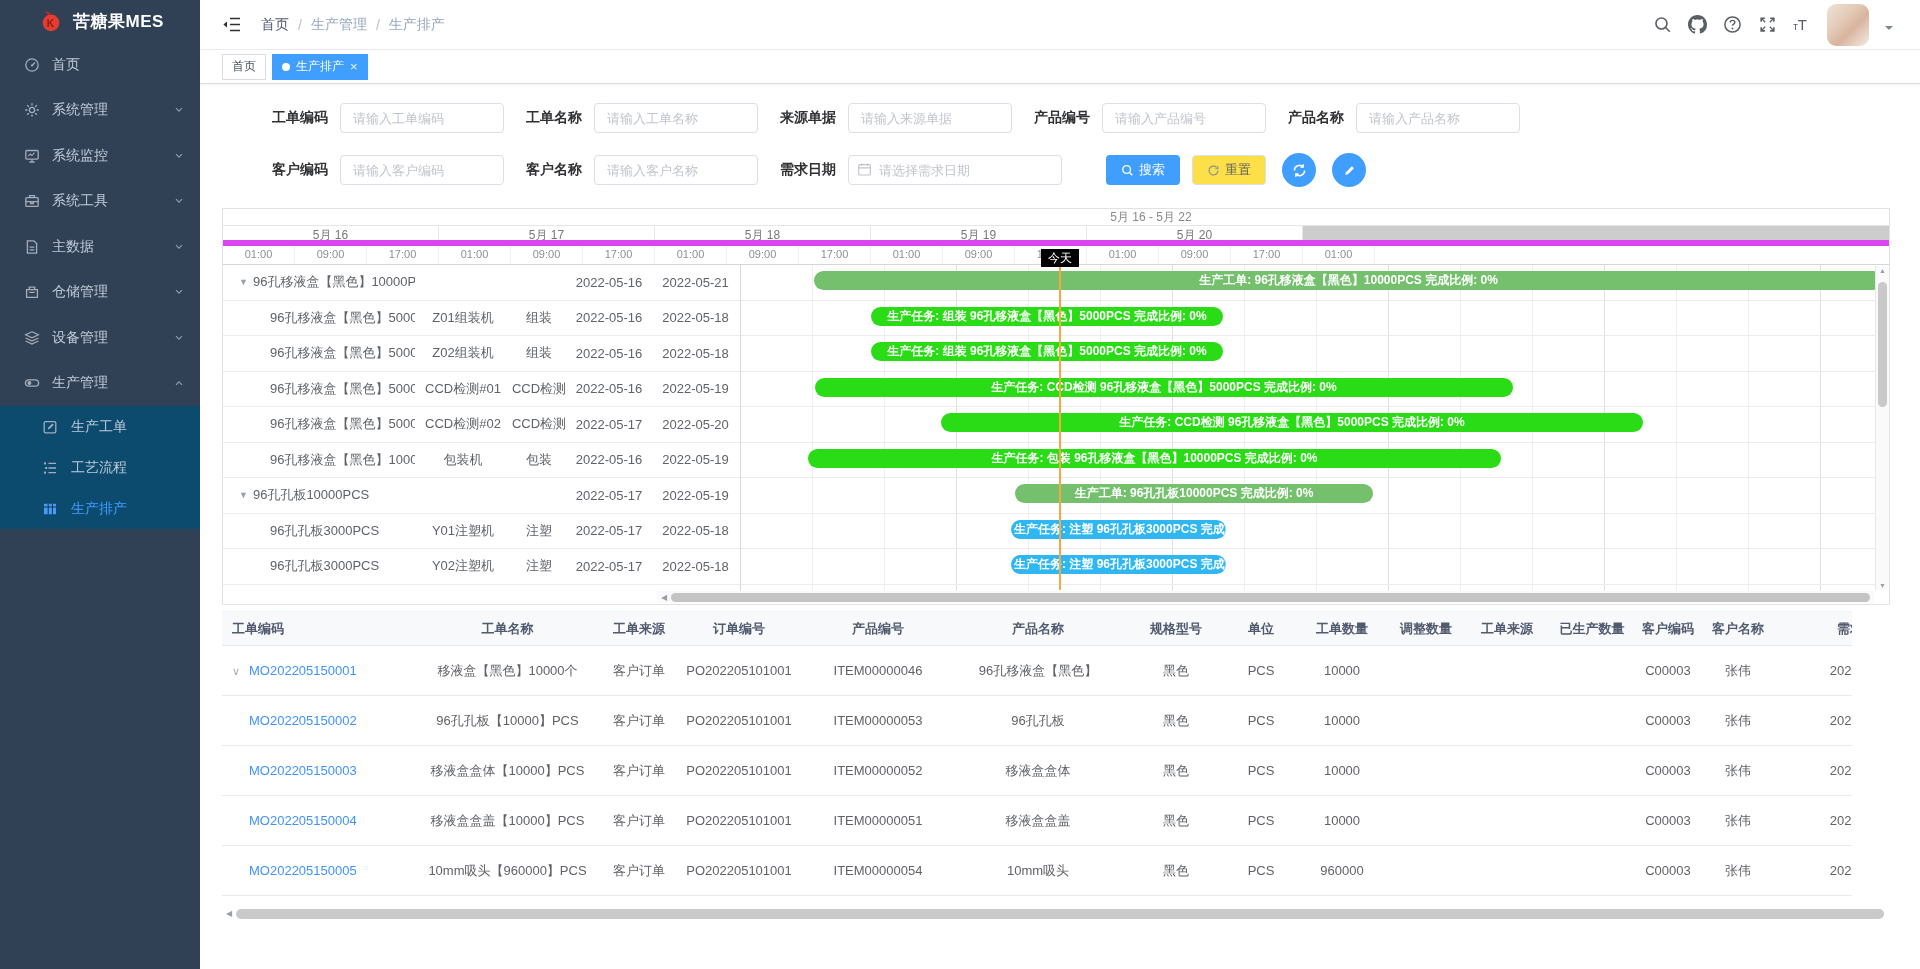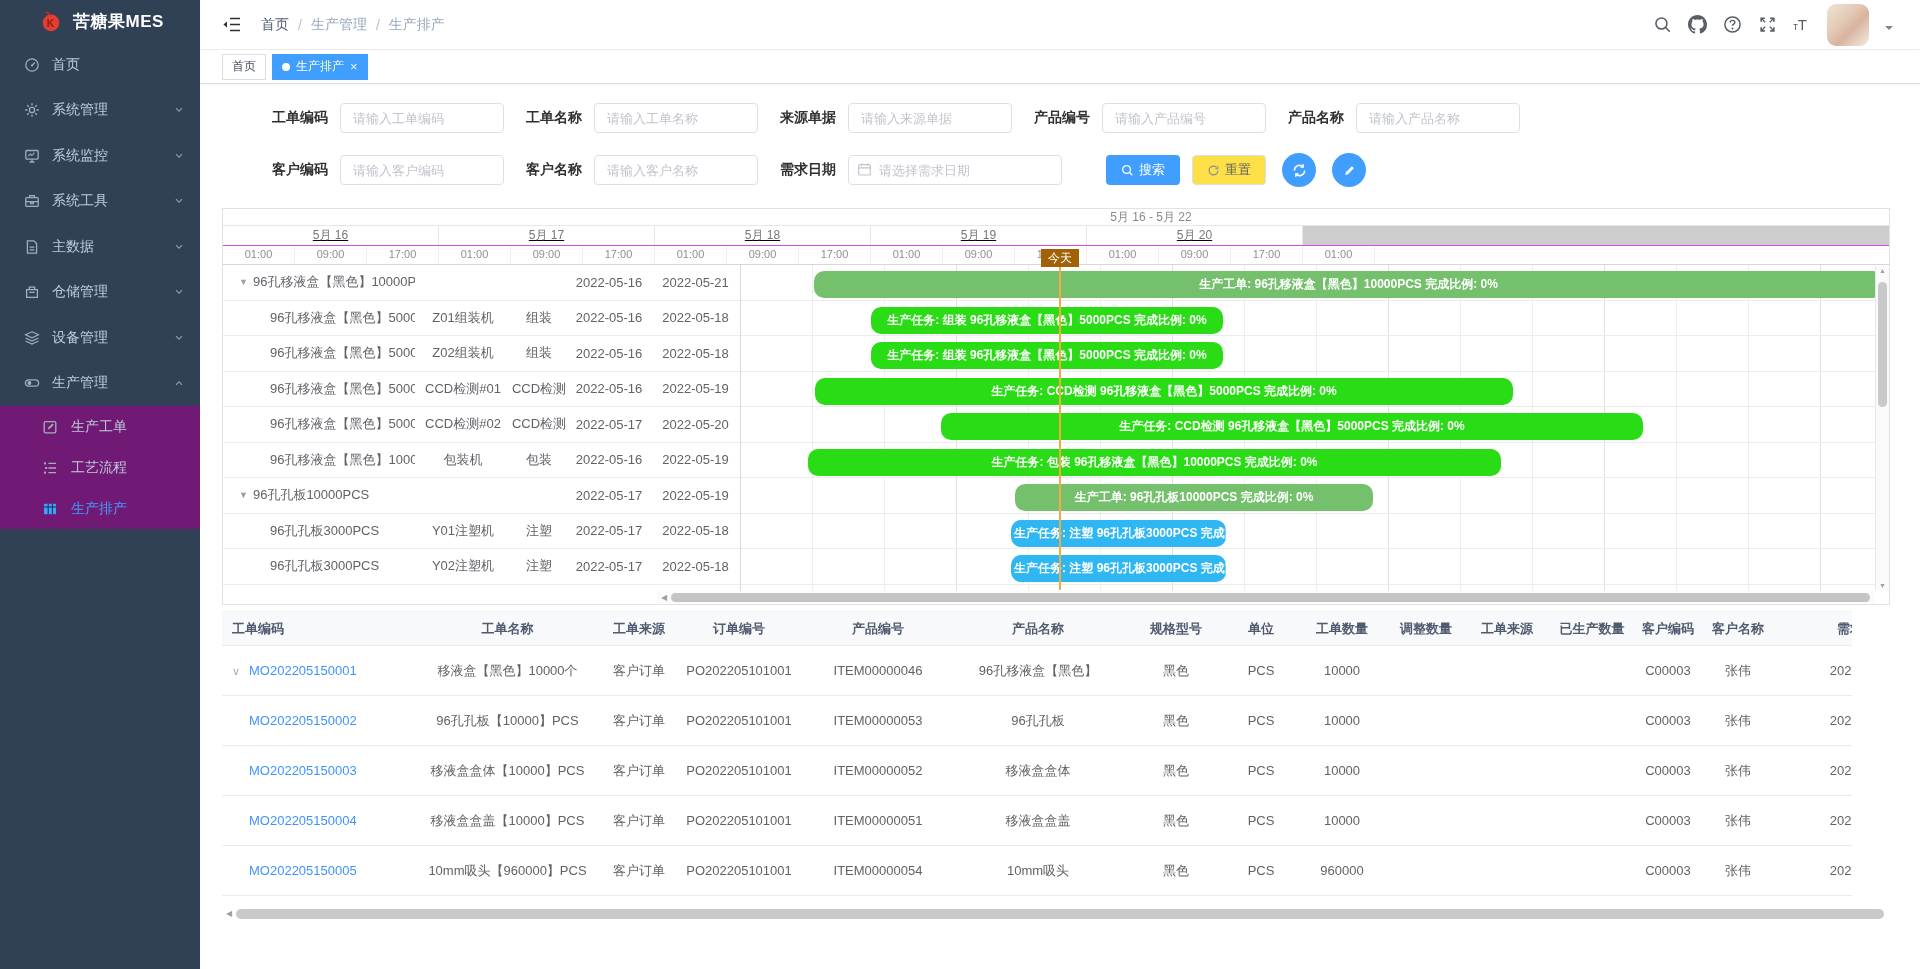--- a/index.html
+++ b/index.html
@@ -8,21 +8,21 @@
 
   
   .sidebar{width:200px;flex:none;background:#304156;height:100%;overflow:hidden;}
   .logo{height:42px;display:flex;align-items:center;padding-left:38px;gap:9px;}
   .logo-text{color:#fff;font-size:17px;font-weight:700;letter-spacing:.5px;}
   .menu-item{height:45.5px;display:flex;align-items:center;padding:0 16px 0 24px;color:#bfcbd9;font-size:14px;cursor:pointer;box-sizing:border-box;}
   .mi-icon{width:16px;height:16px;margin-right:12px;flex:none;color:#a3adbc;display:inline-flex;}
   .mi-icon svg{width:16px;height:16px;}
   .mi-label{flex:1;white-space:nowrap;}
   .chev{color:#8e9bac;width:10px;height:10px;flex:none;}
-  .submenu{background:#701a75;}
+  .submenu{background:#0c4a6e;}
   .submenu .menu-item{height:41px;padding-left:42px;}
   .submenu .mi-icon{margin-right:13px;}
   .menu-item.active{color:#409eff;}
   .menu-item.active .mi-icon{color:#409eff;}
 
   
   .main{flex:1;min-width:0;display:flex;flex-direction:column;background:#fff;}
 
   .topbar{height:50px;flex:none;display:flex;align-items:center;padding:0 27px 0 22px;border-bottom:1px solid #ececec;box-sizing:border-box;}
   .hamburger{color:#303133;display:inline-flex;cursor:pointer;}
@@ -68,21 +68,21 @@
   .gantt{margin:2px 0 0 22px;width:1668px;height:397px;border:1px solid #e2e2e2;position:relative;box-sizing:border-box;flex:none;background:#fff;}
   .g-head{height:56px;display:flex;border-bottom:1px solid #d6d6d6;box-sizing:border-box;}
   .g-cols{width:518px;flex:none;display:flex;align-items:center;border-right:1px solid #d9d9d9;color:#9b9b9b;font-size:13px;box-sizing:border-box;}
   .gw-name{width:192px;text-align:center;}
   .gw-st{width:96px;text-align:center;}
   .gw-pr{width:56px;text-align:center;}
   .gw-d1{width:84px;text-align:center;}
   .gw-d2{width:89px;text-align:center;}
   .g-th{flex:1;min-width:0;overflow:hidden;}
   .g-range{height:17px;line-height:16px;text-align:center;color:#8a8a8a;font-size:12px;border-bottom:1px solid #e6e6e6;padding-left:190px;box-sizing:border-box;}
-  .g-days{height:20px;display:flex;border-bottom:1px solid #d946ef;box-sizing:border-box;overflow:hidden;text-decoration:underline;}
+  .g-days{height:20px;display:flex;border-bottom:6px solid #d946ef;box-sizing:border-box;overflow:hidden;}
   .dcell{width:216px;flex:none;text-align:center;font-size:12px;color:#777;line-height:19px;border-right:1px solid #e6e6e6;box-sizing:border-box;}
   .dcell-gray{flex:1;background:#cdcdcd;}
   .g-hours{height:18px;display:flex;overflow:hidden;}
   .hcell{width:72px;flex:none;text-align:center;font-size:11px;color:#8f8f8f;line-height:17px;border-right:1px solid #efefef;box-sizing:border-box;}
 
   .g-body{display:flex;height:328px;overflow:hidden;position:relative;}
   .g-left{width:518px;flex:none;border-right:1px solid #d9d9d9;box-sizing:border-box;background:#fff;}
   .grow{height:35.5px;display:flex;align-items:center;border-bottom:1px solid #ececec;box-sizing:border-box;color:#5f6368;font-size:13px;cursor:pointer;}
   .gc{white-space:nowrap;overflow:hidden;box-sizing:border-box;}
   .gc.name{width:192px;}
@@ -92,28 +92,28 @@
   .gc.st{width:96px;text-align:center;}
   .gc.pr{width:56px;text-align:center;}
   .gc.d1{width:84px;text-align:center;}
   .gc.d2{width:89px;text-align:center;}
 
   .g-chart{flex:1;min-width:0;position:relative;overflow:hidden;
     background:
       repeating-linear-gradient(to right, transparent 0 215px, #e0e0e0 215px 216px),
       repeating-linear-gradient(to right, transparent 0 71px, #efefef 71px 72px);}
   .crow{height:35.5px;border-bottom:1px solid #ececec;box-sizing:border-box;position:relative;}
-  .bar{position:absolute;top:6px;height:27px;border-radius:10px;color:#fff;font-size:12px;font-weight:700;display:flex;align-items:center;justify-content:center;overflow:hidden;white-space:nowrap;z-index:2;cursor:pointer;}
+  .bar{position:absolute;top:6px;height:19px;border-radius:10px;color:#fff;font-size:12px;font-weight:700;display:flex;align-items:center;justify-content:center;overflow:hidden;white-space:nowrap;z-index:2;cursor:pointer;}
   .bar-order{background:#74c06c;}
   .bar-task{background:#29dc15;}
   .bar-blue{background:#2eb7f2;justify-content:flex-start;padding-left:3px;box-sizing:border-box;}
   .bar-label{white-space:nowrap;padding:0 6px;}
   .bar-blue .bar-label{padding:0;}
 
-  .today-tag{position:absolute;left:837px;top:40px;transform:translateX(-50%);background:#a16207;color:#fff;font-size:12px;line-height:16px;padding:1px 7px;z-index:7;}
+  .today-tag{position:absolute;left:837px;top:40px;transform:translateX(-50%);background:#000000;color:#fff;font-size:12px;line-height:16px;padding:1px 7px;z-index:7;}
   .today-line{position:absolute;left:836px;top:56px;bottom:14px;width:2px;background:#f5a93f;z-index:6;}
 
   .g-vsb{position:absolute;top:57px;right:0;bottom:14px;width:14px;background:#fafafa;border-left:1px solid #e8e8e8;z-index:8;box-sizing:border-box;}
   .g-vsb .varr{position:absolute;left:0;width:13px;text-align:center;font-size:7px;color:#9aa0a6;}
   .g-vsb .varr.up{top:1px;}
   .g-vsb .varr.down{bottom:1px;}
   .g-vsb .vthumb{position:absolute;top:16px;left:2px;width:9px;height:125px;background:#c9c9c9;border-radius:5px;}
   .g-hsb{position:absolute;left:434px;right:15px;bottom:1px;height:12px;background:#fafafa;z-index:8;display:flex;align-items:center;}
   .harrow{width:14px;text-align:center;font-size:8px;color:#9aa0a6;flex:none;}
   .g-hsb .hthumb{flex:1;height:9px;background:#c4c4c4;border-radius:5px;margin-right:4px;}

